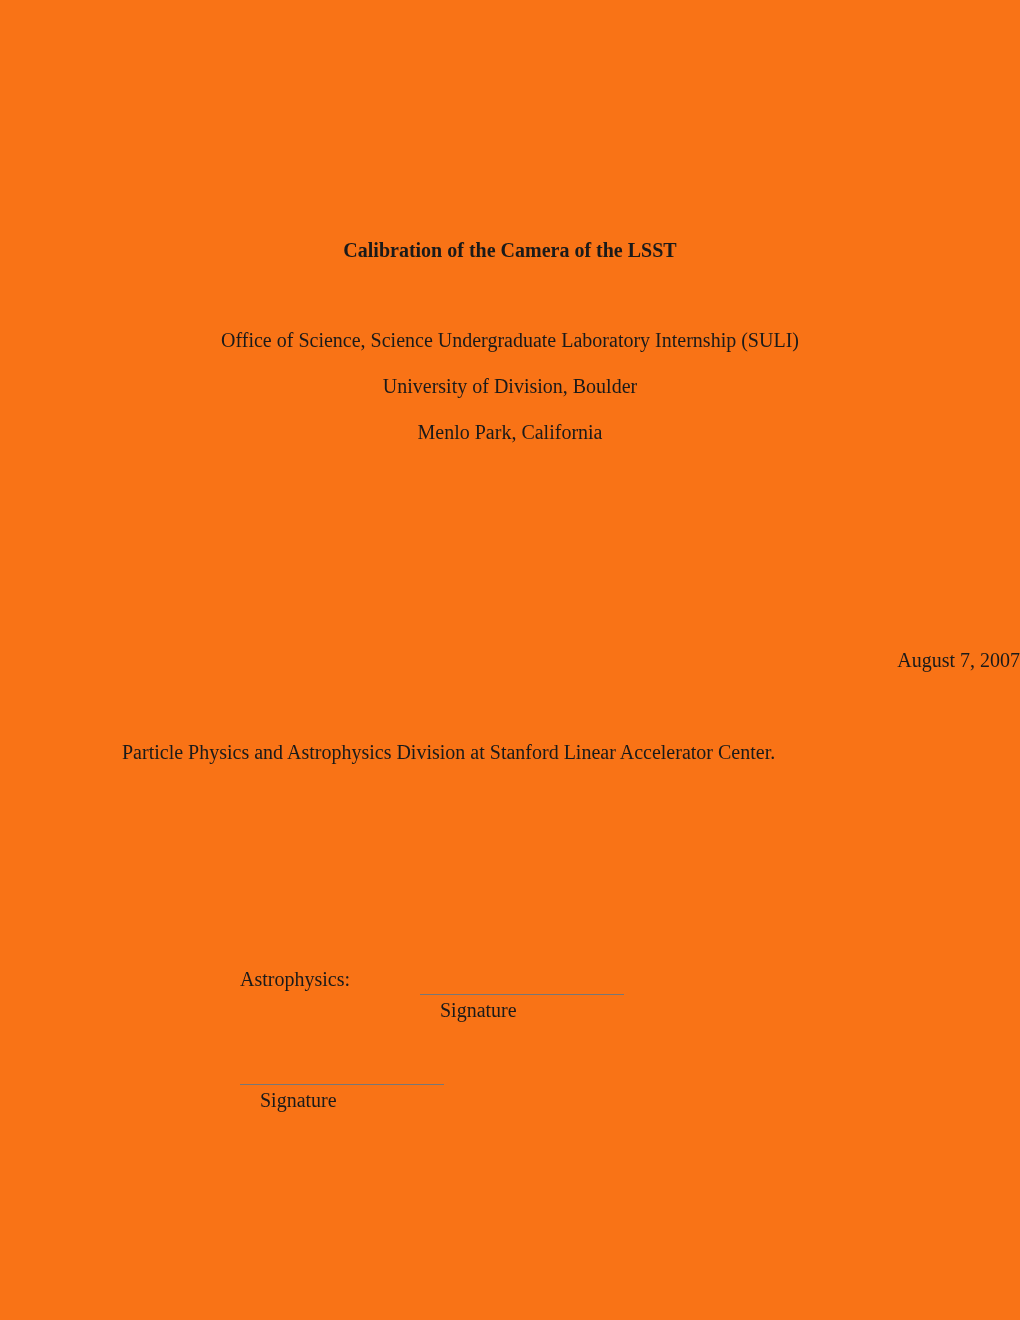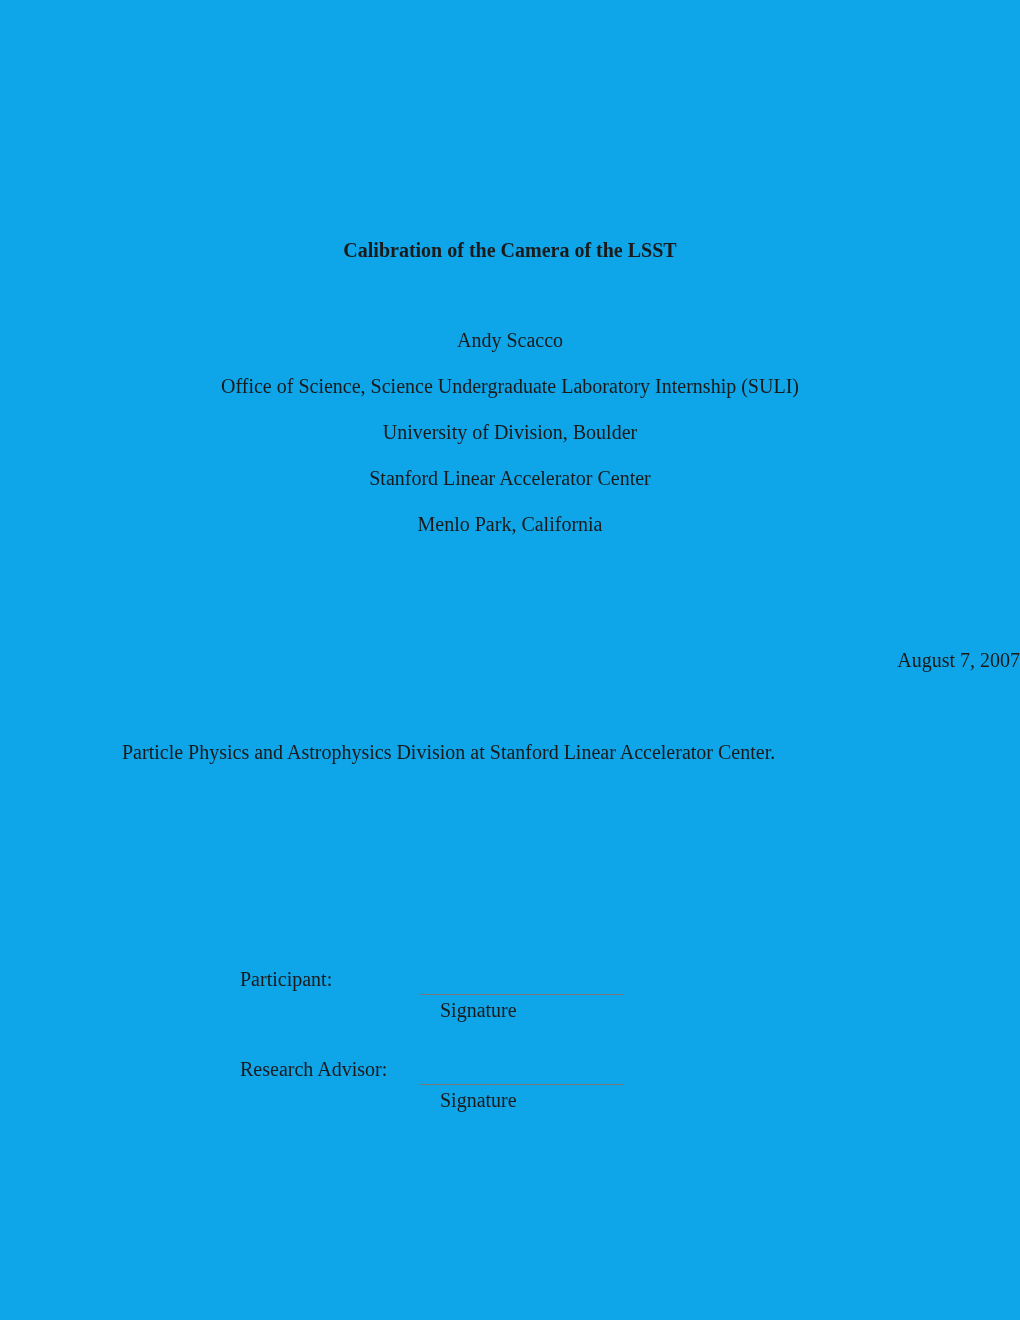--- a/index.html
+++ b/index.html
@@ -1,21 +1,21 @@
 <!DOCTYPE html>
 <html><head>
 <meta charset="utf-8">
 <style>
   * { margin: 0; padding: 0; box-sizing: border-box; }
   html, body { background: #ffffff; }
   .page {
     position: relative;
     width: 1020px;
     height: 1320px;
-    background: #0ea5e9;
+    background: #f97316;
     font-family: "Liberation Serif", serif;
     font-size: 20px;
     color: #1a1a1a;
     overflow: hidden;
   }
   .doc-title {
     position: absolute;
     top: 227px;
     left: 0;
     width: 100%;
@@ -76,42 +76,39 @@
   }
 </style>
 </head>
 <body>
 
 <div class="page">
 
   <div class="doc-title">Calibration of the Camera of the LSST</div>
 
   <div class="center-block">
-    <div class="line">Andy Scacco</div>
     <div class="line">Office of Science, Science Undergraduate Laboratory Internship (SULI)</div>
     <div class="line">University of Division, Boulder</div>
-    <div class="line">Stanford Linear Accelerator Center</div>
     <div class="line">Menlo Park, California</div>
   </div>
 
   <div class="date-line">August 7, 2007</div>
 
   <div class="statement">
     <div class="line">Particle Physics and Astrophysics Division at Stanford Linear Accelerator Center.</div>
   </div>
 
   <div class="sig-row sig-row-1">
-    <span class="sig-label">Participant:</span>
+    <span class="sig-label">Astrophysics:</span>
     <span class="sig-field">
       <span class="sig-line" style="display:block"></span>
       <span class="sig-caption" style="display:block">Signature</span>
     </span>
   </div>
 
   <div class="sig-row sig-row-2">
-    <span class="sig-label">Research Advisor:</span>
     <span class="sig-field">
       <span class="sig-line" style="display:block"></span>
       <span class="sig-caption" style="display:block">Signature</span>
     </span>
   </div>
 
 </div>
 
 </body></html>

